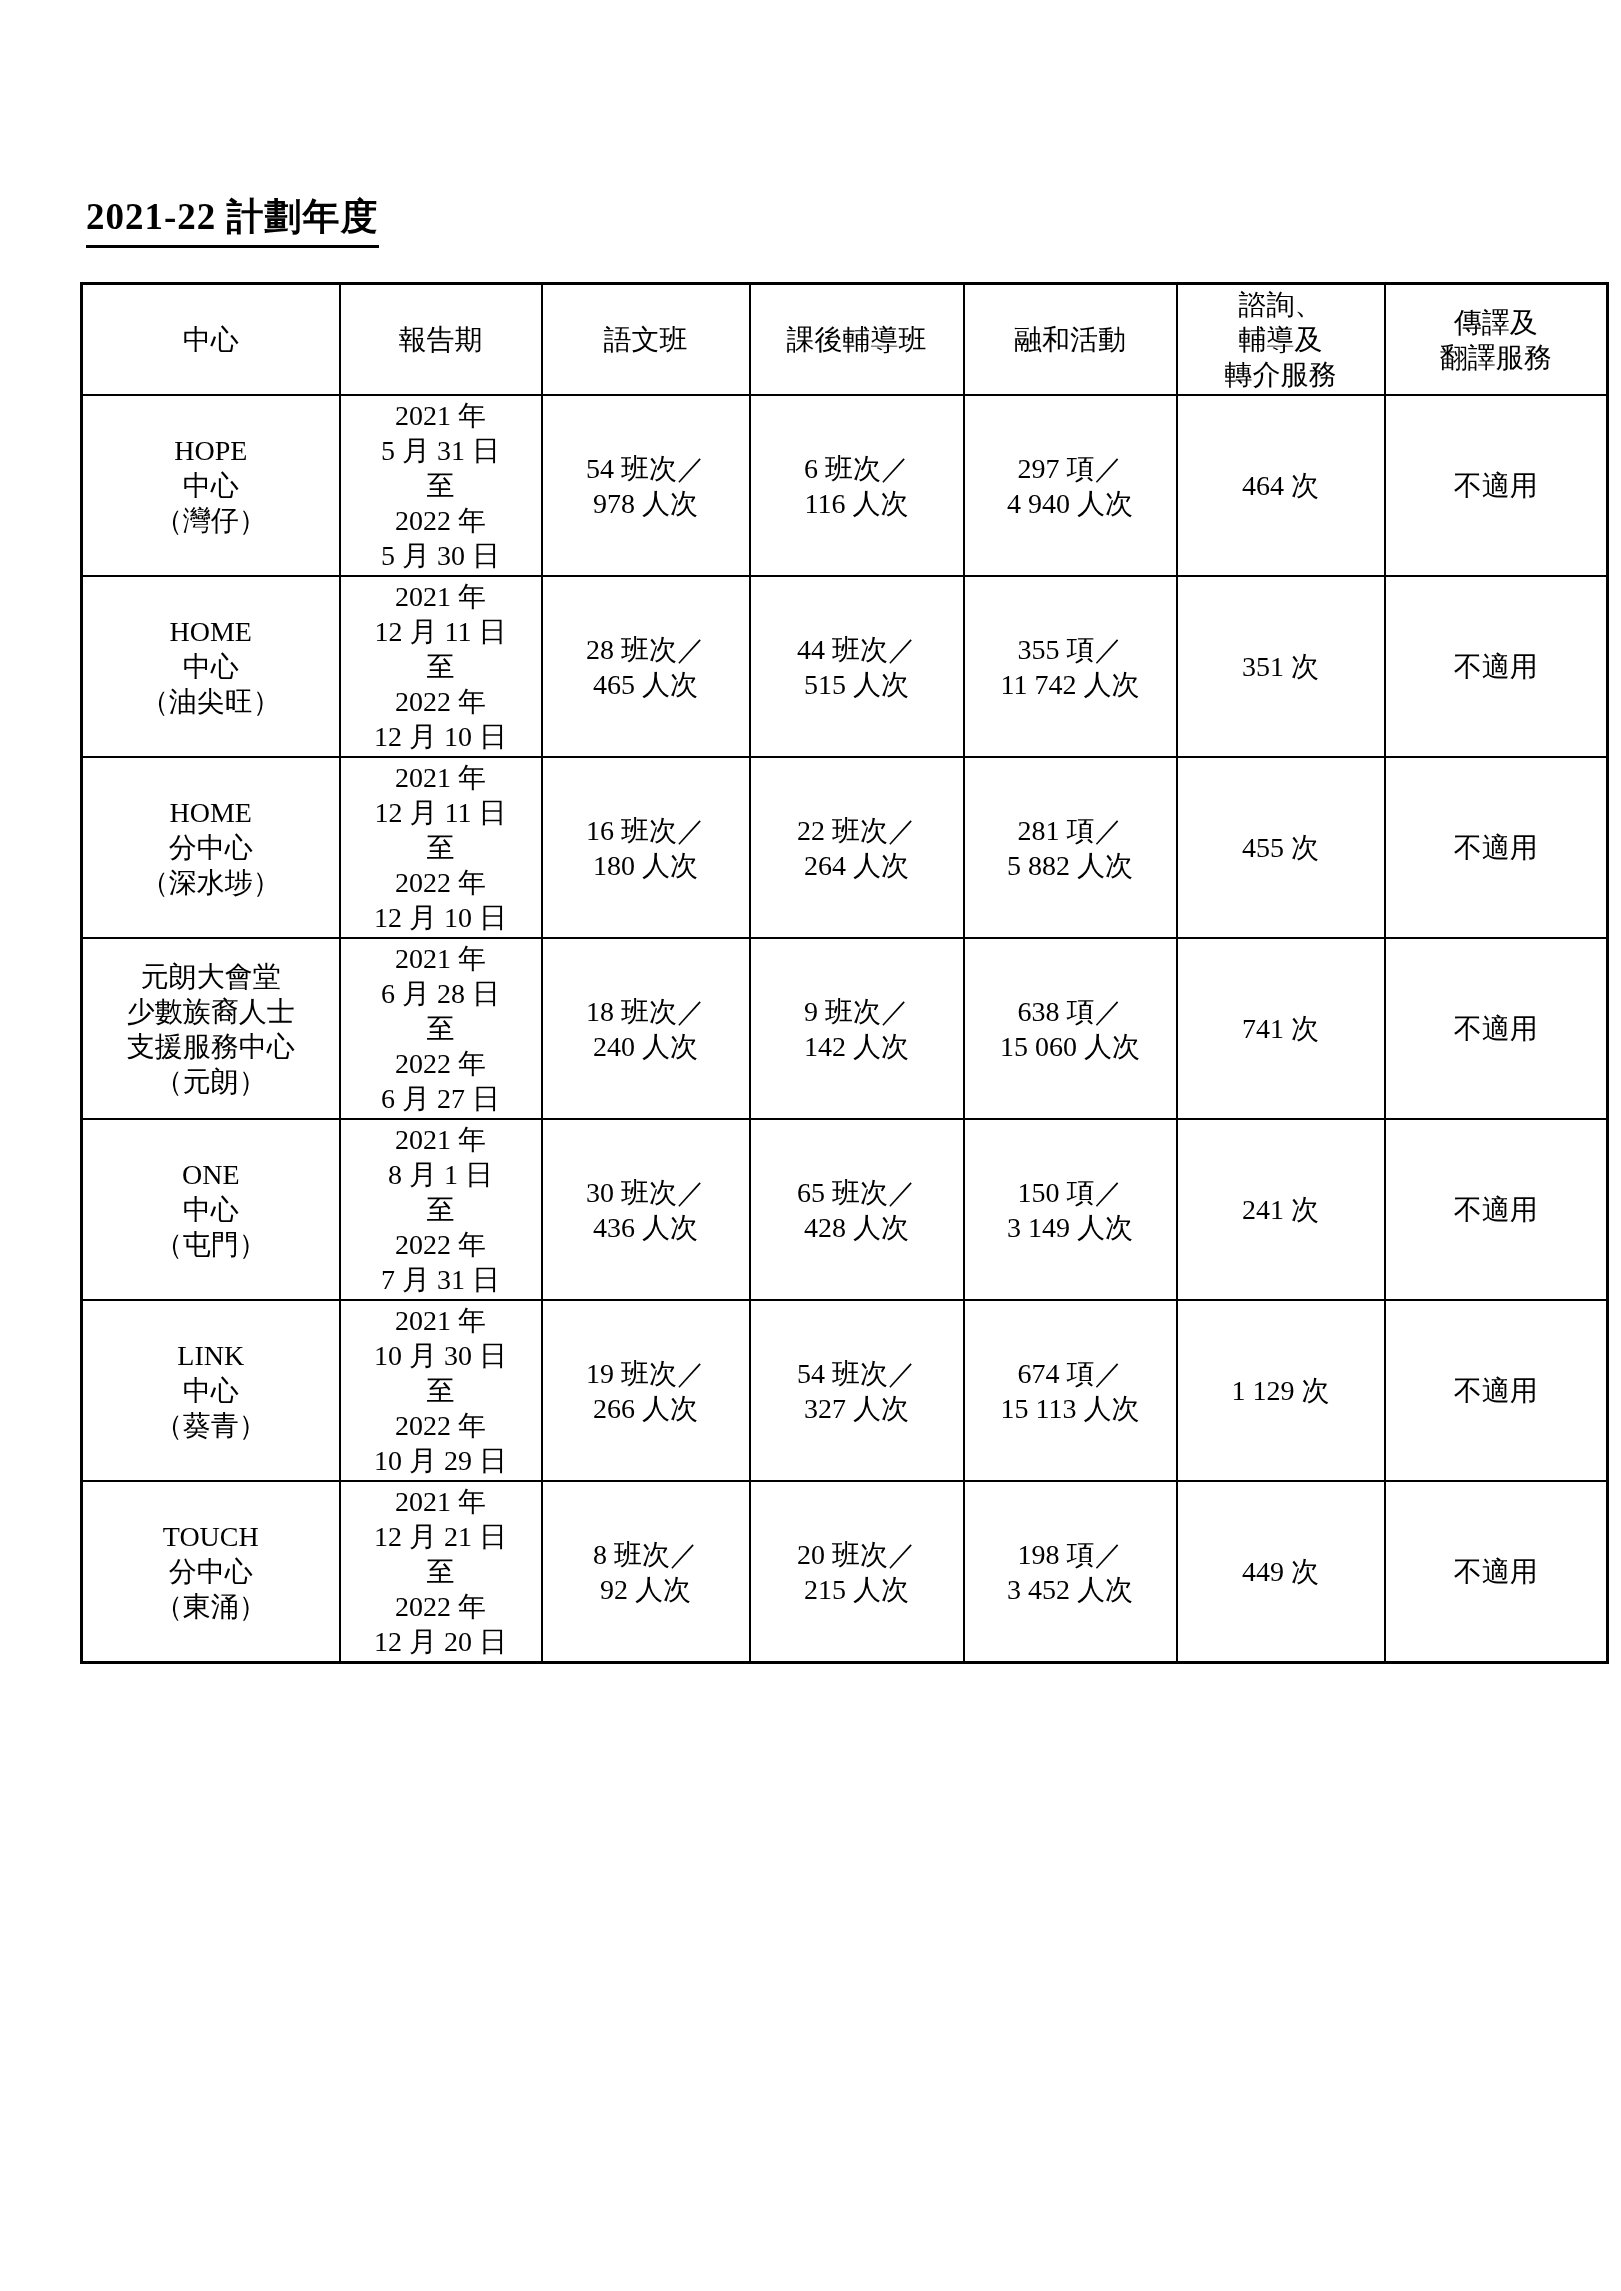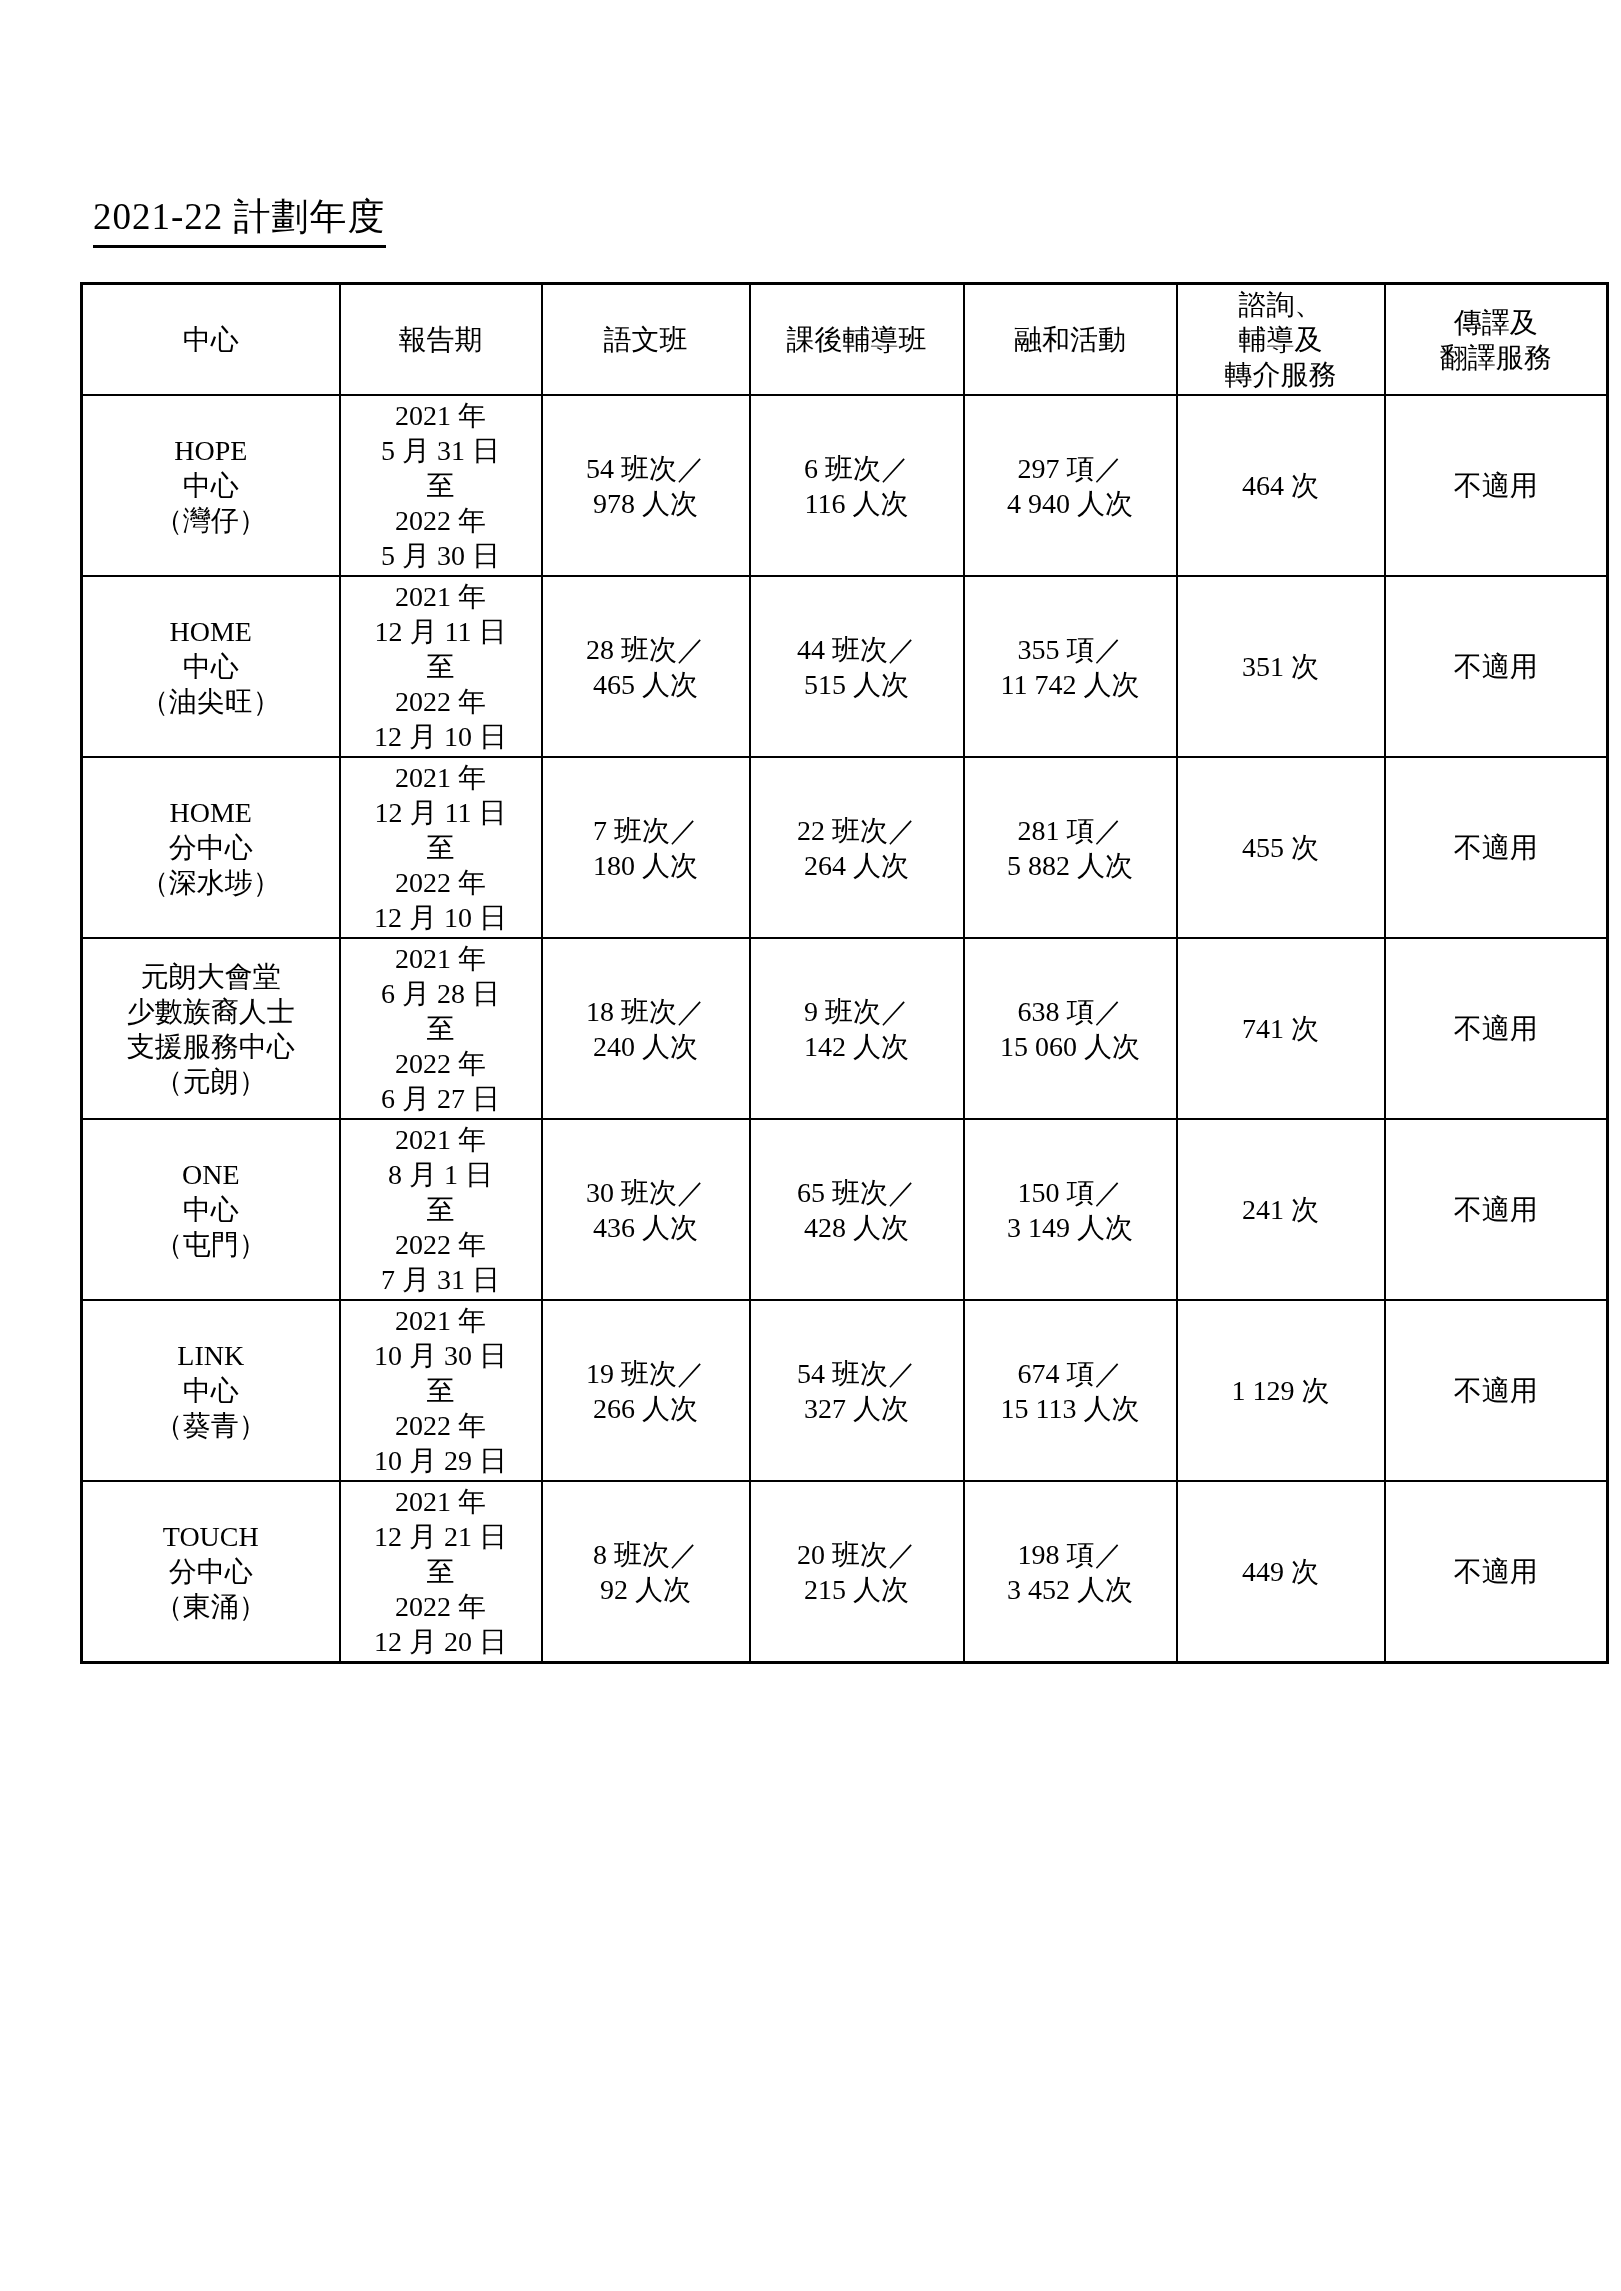--- a/index.html
+++ b/index.html
@@ -11,24 +11,24 @@
   }
   .page {
     position: relative;
     width: 1621px;
     height: 2292px;
     background: #ffffff;
     overflow: hidden;
   }
   .doc-title {
     position: absolute;
-    left: 93px;
+    left: 86px;
     top: 192px;
     font-size: 37px;
-    font-weight: normal;
+    font-weight: bold;
     letter-spacing: 1px;
     white-space: nowrap;
   }
   .doc-title .underline {
     display: inline-block;
     border-bottom: 3.9px solid #000;
     padding-bottom: 2.9px;
   }
   table.report-table {
     position: absolute;
@@ -128,21 +128,21 @@
       </tr>
       <tr class="data-row">
         <td class="cell-center">HOME
 分中心
 （深水埗）</td>
         <td>2021 年
 12 月 11 日
 至
 2022 年
 12 月 10 日</td>
-        <td>7 班次／
+        <td>16 班次／
 180 人次</td>
         <td>22 班次／
 264 人次</td>
         <td>281 項／
 5 882 人次</td>
         <td>455 次</td>
         <td>不適用</td>
       </tr>
       <tr class="data-row">
         <td class="cell-center">元朗大會堂

